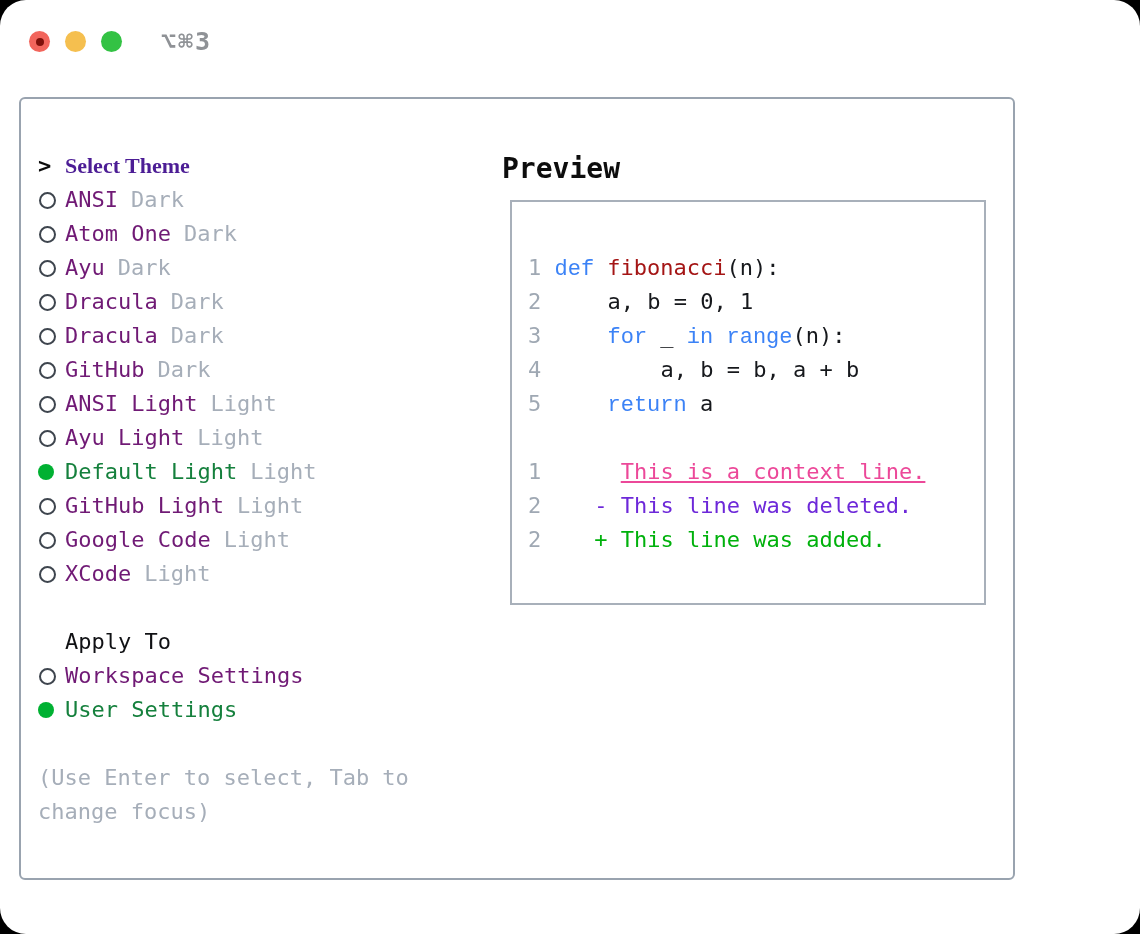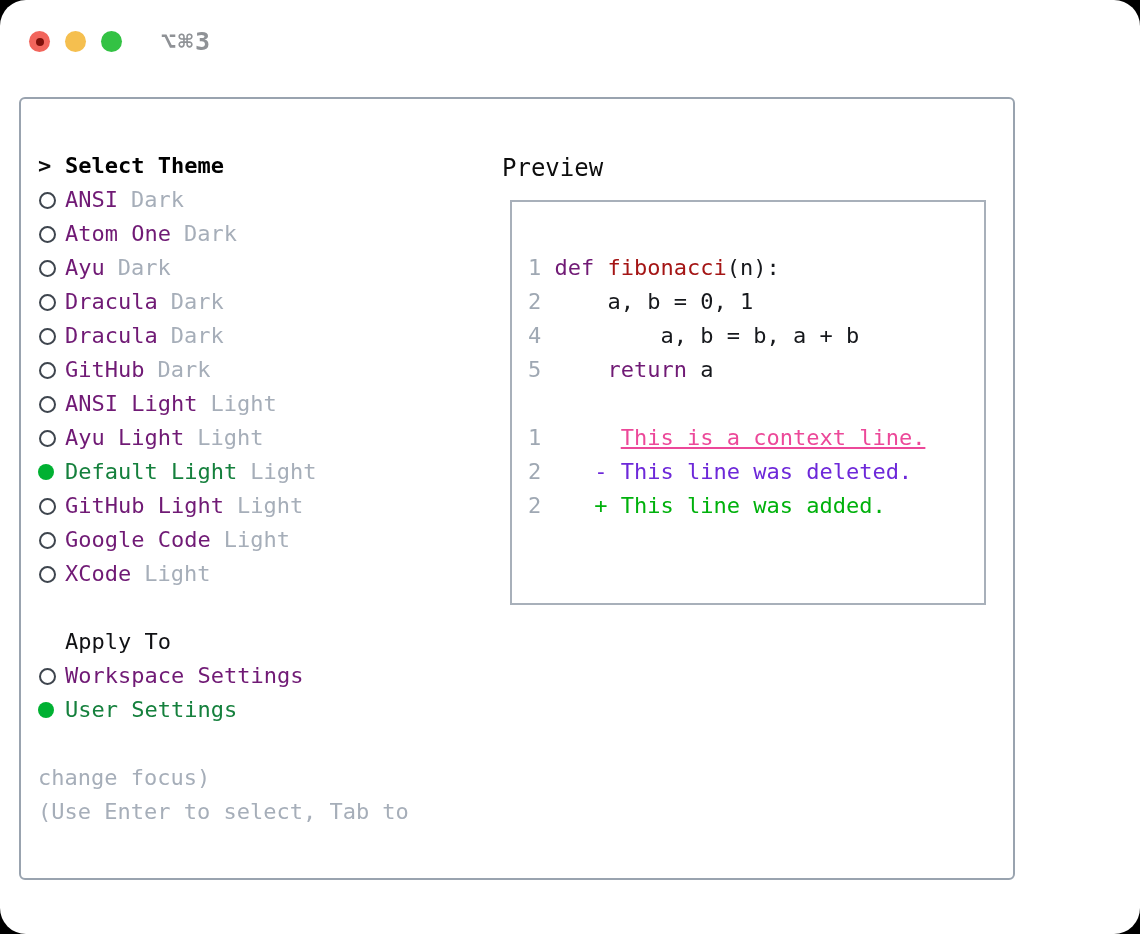--- a/index.html
+++ b/index.html
@@ -17,35 +17,35 @@
 
   
   .panel{position:absolute;left:19px;top:97px;width:992px;height:779px;border:2px solid #99a3af;border-radius:6px;background:#fff;}
 
   .col-left{position:absolute;left:17px;top:50px;font-size:22px;line-height:34px;}
   .row{display:flex;align-items:center;height:34px;white-space:pre;}
   .marker{width:27px;height:34px;display:flex;align-items:center;flex:none;}
   .prompt{font-weight:bold;color:#0d0d0d;}
   .ring{width:13px;height:13px;border:2px solid #3e454e;border-radius:50%;margin-left:1px;}
   .dot{width:16px;height:16px;background:#00b132;border-radius:50%;}
-  .hdr{font-weight:bold;color:#000000;}
+  .hdr{font-weight:bold;color:#4c1d95;font-family:Liberation Serif, serif;}
   .hdr-plain{color:#101114;}
   .name{color:#701a75;}
   .variant{color:#a6aeb9;margin-left:13px;}
   .selected .name{color:#15803d;}
   .spacer{height:34px;}
   .help{color:#a6aeb9;}
 
   
-  .preview-title{position:absolute;left:481px;top:52px;height:34px;display:flex;align-items:center;font-size:24px;font-weight:normal;color:#0d0d0d;}
+  .preview-title{position:absolute;left:481px;top:52px;height:34px;display:flex;align-items:center;font-size:28px;font-weight:bold;color:#0d0d0d;}
   .preview-box{position:absolute;left:489px;top:101px;width:472px;height:401px;border:2px solid #a8b0ba;background:#fff;}
   .code{position:absolute;left:16px;top:49px;font-size:22px;line-height:34px;}
   .code-line{height:34px;white-space:pre;}
   .num{color:#9fa8b3;}
-  .kw{color:#701a75;}
+  .kw{color:#3b82f6;font-family:Liberation Mono, monospace;}
   .fn{color:#a41515;}
   .plain{color:#16181c;}
   .ctx{color:#ec4899;text-decoration:underline;}
   .del{color:#6d28d9;text-align:center;}
   .add{color:#00b10c;}
 </style>
 </head>
 <body>
 
 <div class="window">
@@ -90,31 +90,32 @@
       </div>
 
       <div id="apply-list">
           <div class="row theme-row"><span class="marker"><span class="ring"></span></span><span class="name">Workspace Settings</span></div>
           <div class="row theme-row selected"><span class="marker"><span class="dot"></span></span><span class="name">User Settings</span></div>
         </div>
 
       <div class="spacer"></div>
 
       <div id="help-lines">
+          <div class="row help">(Use Enter to select, Tab to</div>
           <div class="row help">change focus)</div>
-          <div class="row help">(Use Enter to select, Tab to</div>
         </div>
     </div>
 
     <div class="preview-title">Preview</div>
 
     <div class="preview-box">
       <div class="code" id="preview-code">
           <div class="code-line"><span class="num">1</span><span class="plain"> </span><span class="kw">def</span><span class="plain"> </span><span class="fn">fibonacci</span><span class="plain">(n):</span></div>
           <div class="code-line"><span class="num">2</span><span class="plain">     a, b = 0, 1</span></div>
+          <div class="code-line"><span class="num">3</span><span class="plain">     </span><span class="kw">for</span><span class="plain"> _ </span><span class="kw">in</span><span class="plain"> </span><span class="kw">range</span><span class="plain">(n):</span></div>
           <div class="code-line"><span class="num">4</span><span class="plain">         a, b = b, a + b</span></div>
           <div class="code-line"><span class="num">5</span><span class="plain">     </span><span class="kw">return</span><span class="plain"> a</span></div>
           <div class="code-line"></div>
           <div class="code-line"><span class="num">1</span><span class="plain">      </span><span class="ctx">This is a context line.</span></div>
           <div class="code-line"><span class="num">2</span><span class="plain">    </span><span class="del">- This line was deleted.</span></div>
           <div class="code-line"><span class="num">2</span><span class="plain">    </span><span class="add">+ This line was added.</span></div>
         </div>
     </div>
 
   </div>

